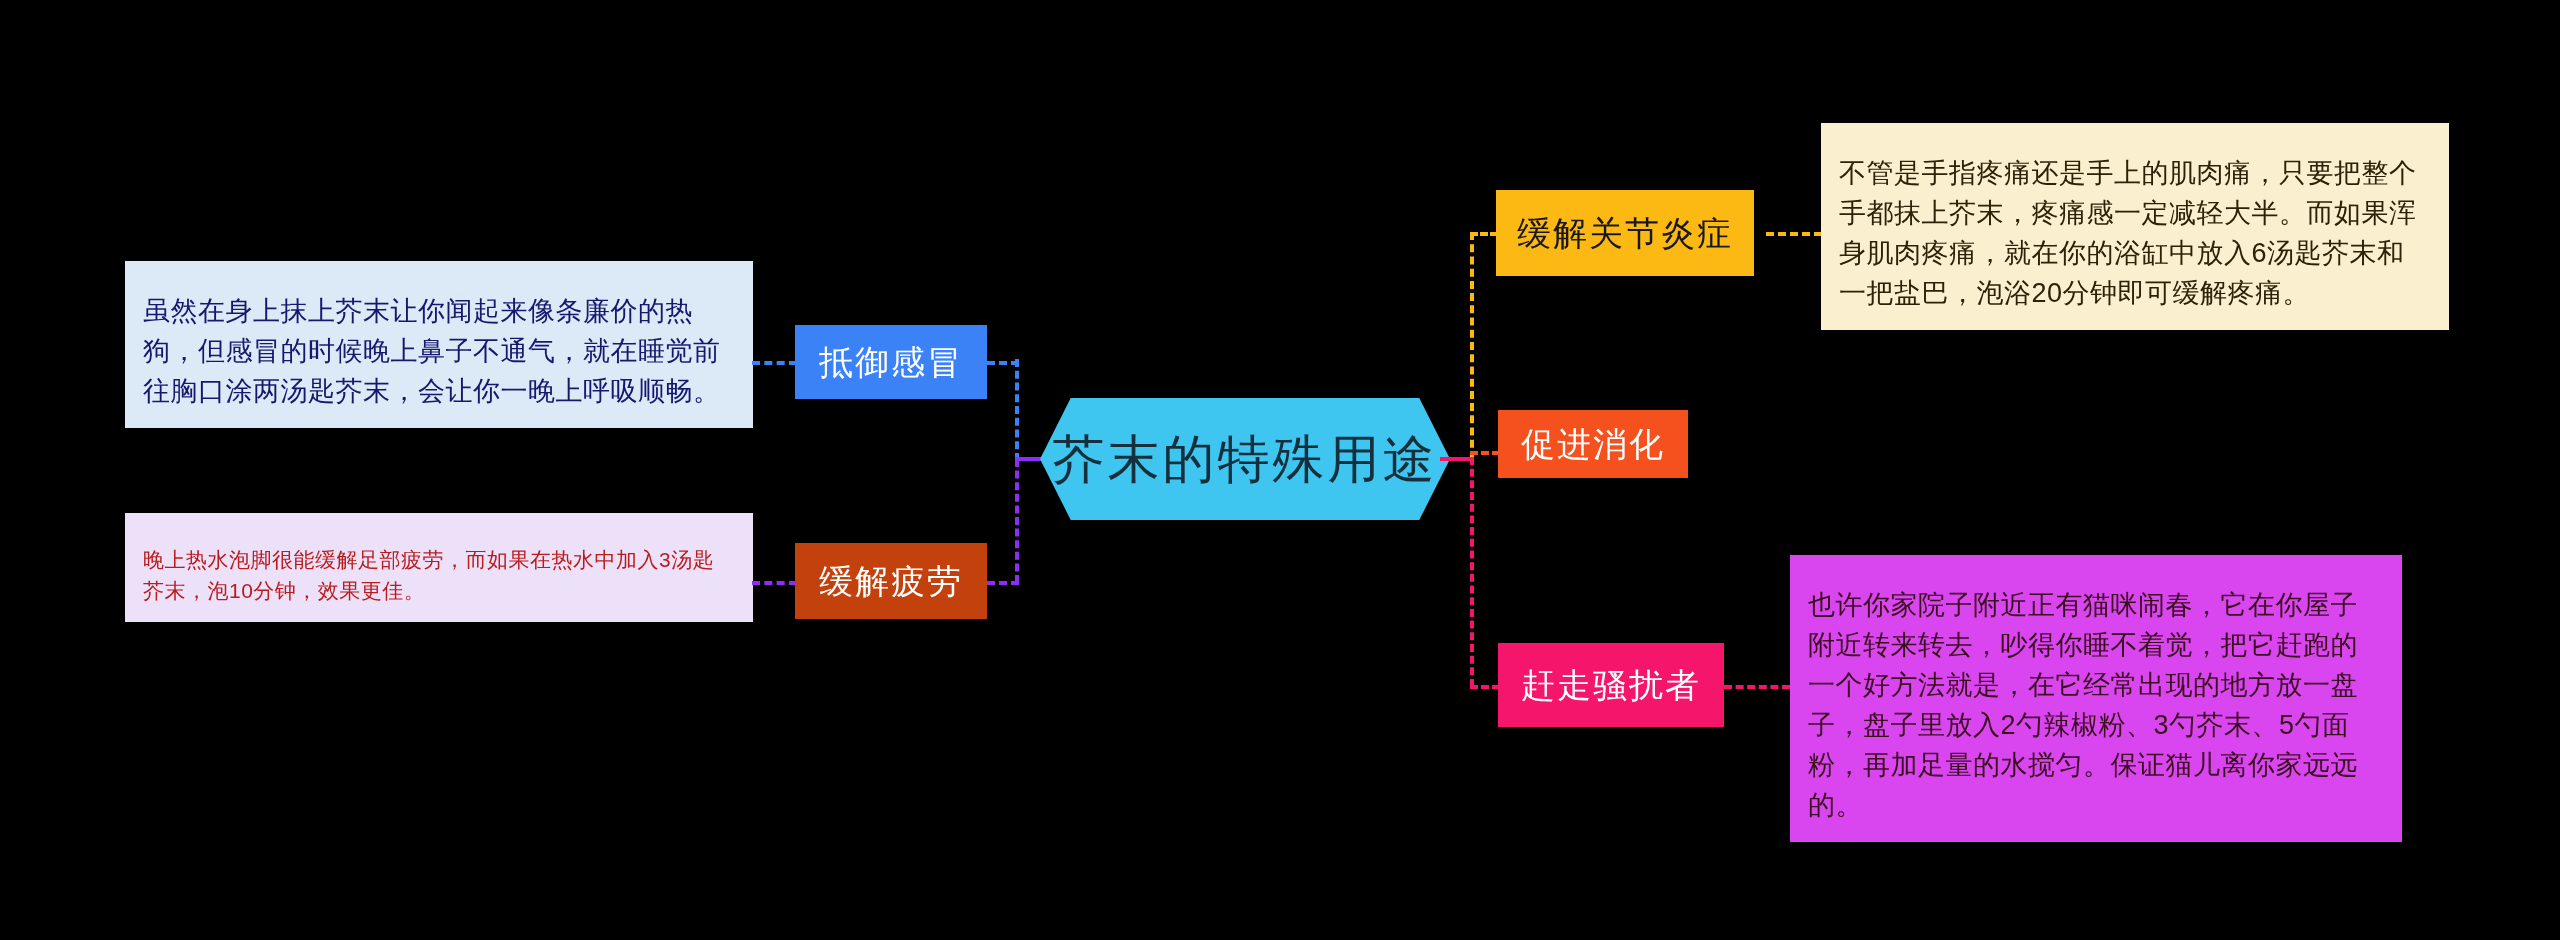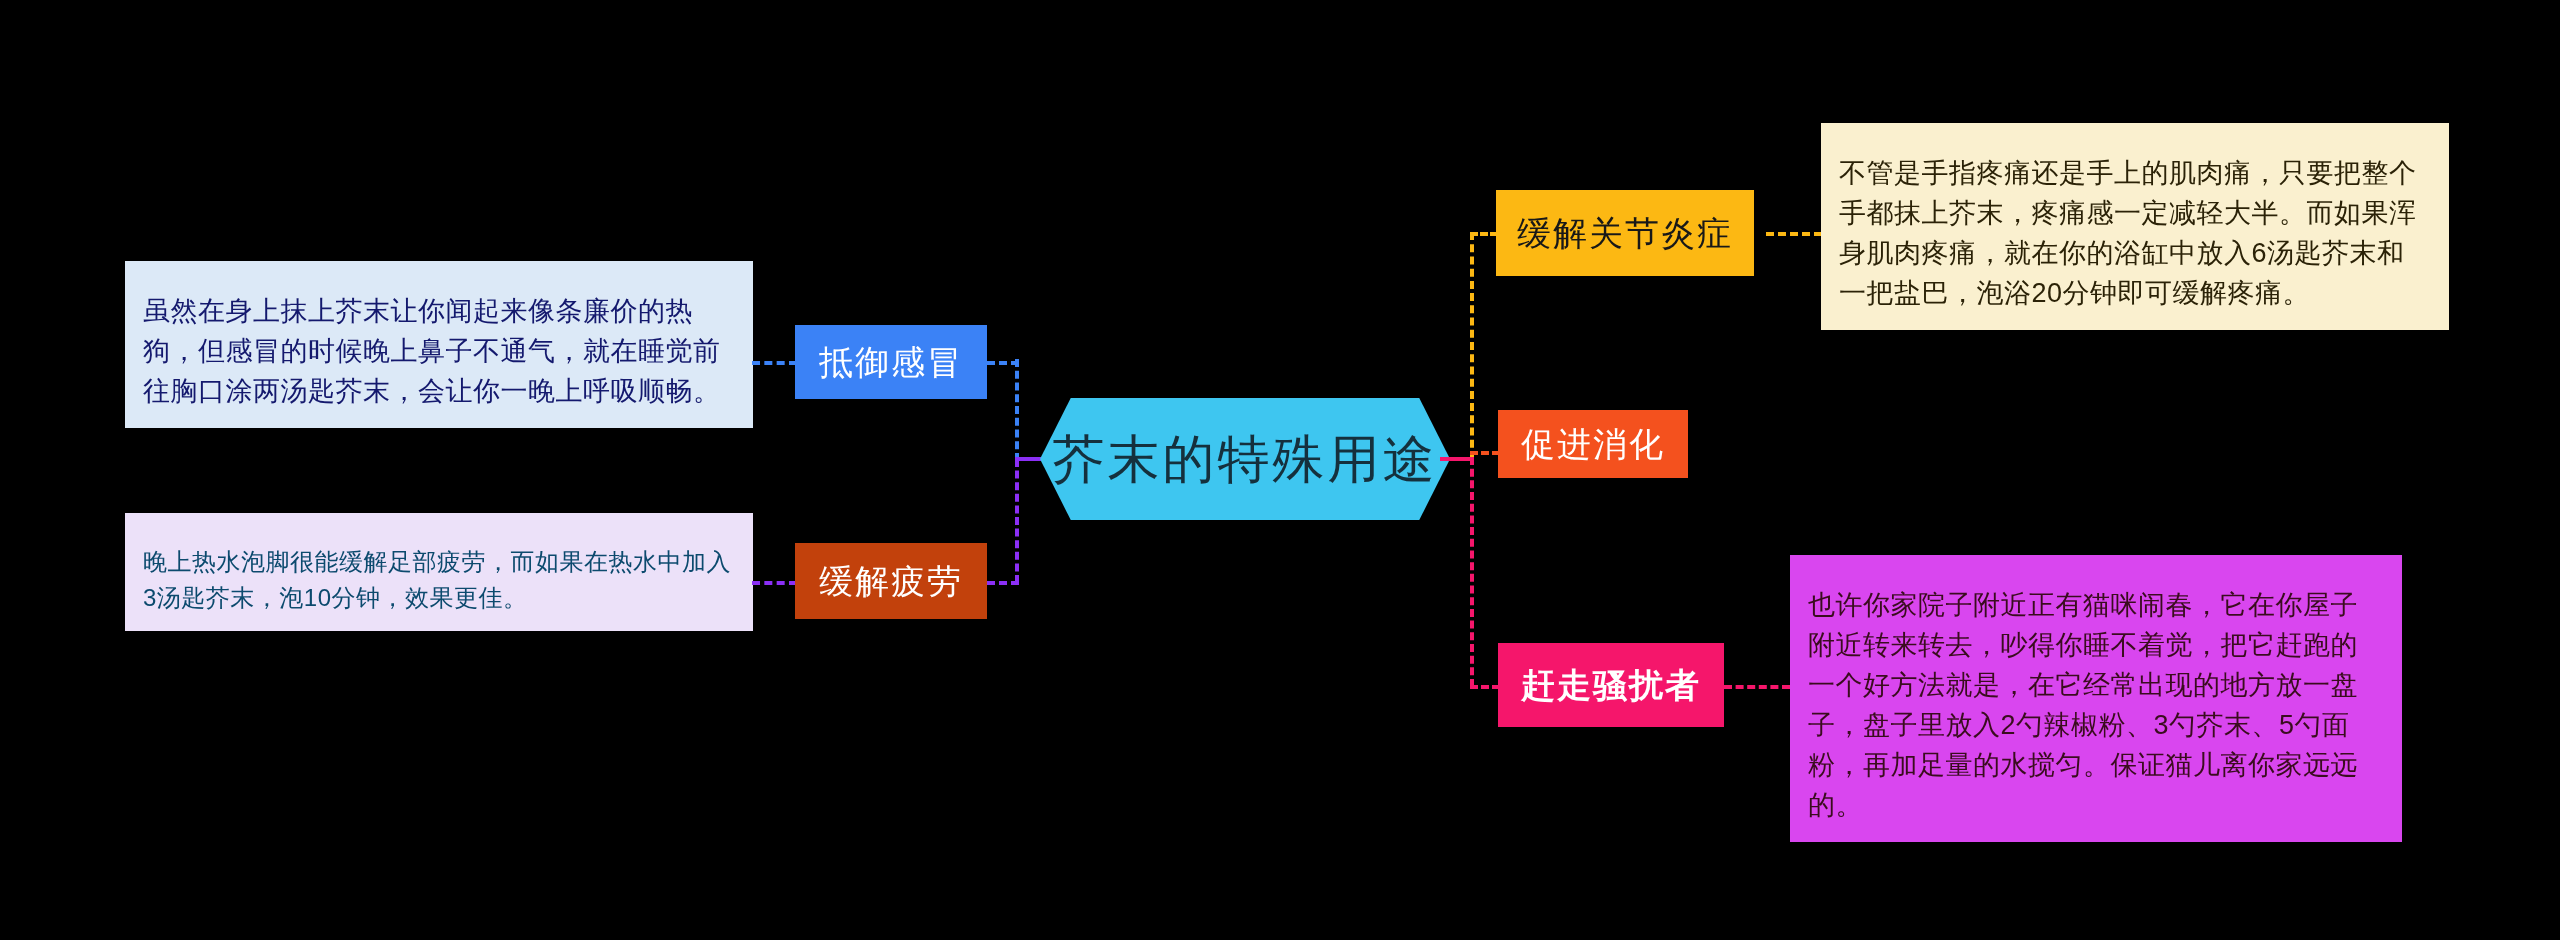--- a/index.html
+++ b/index.html
@@ -11,35 +11,35 @@
 
   
   .detail{
     padding:31px 18px 16px 18px;
     line-height:1.48;
     letter-spacing:.5px;
     white-space:pre-wrap;
     word-break:break-all;
   }
   .detail-blue   {background:#dce9f7;color:#14196e;font-size:27px;}
-  .detail-purple {background:#ece1f9;color:#0c4a6e;font-size:24px;}
+  .detail-purple {background:#ece1f9;color:#b91c1c;font-size:21px;}
   .detail-cream  {background:#faf0cf;color:#2b2207;font-size:27px;}
   .detail-pink   {background:#d946ef;color:#3a0c1e;font-size:27px;}
 
   
   .node{
     display:flex;align-items:center;justify-content:center;
     color:#ffffff;letter-spacing:2px;line-height:1;
     font-size:34px;
   }
   .node-blue   {background:#3b82f6;}
   .node-purple {background:#c2410c;}
   .node-amber  {background:#fcb813;color:#181818;}
   .node-orange {background:#f4511e;}
-  .node-rose   {background:#f5166b;font-weight:bold;}
+  .node-rose   {background:#f5166b;}
 
   
   #center-node{
     display:flex;align-items:center;justify-content:center;
     background:#3ec6f0;color:#15303d;
     font-size:52px;letter-spacing:3px;line-height:1;
     clip-path:polygon(0% 50%, 7.5% 0%, 92.5% 0%, 100% 50%, 92.5% 100%, 7.5% 100%);
   }
 
   

